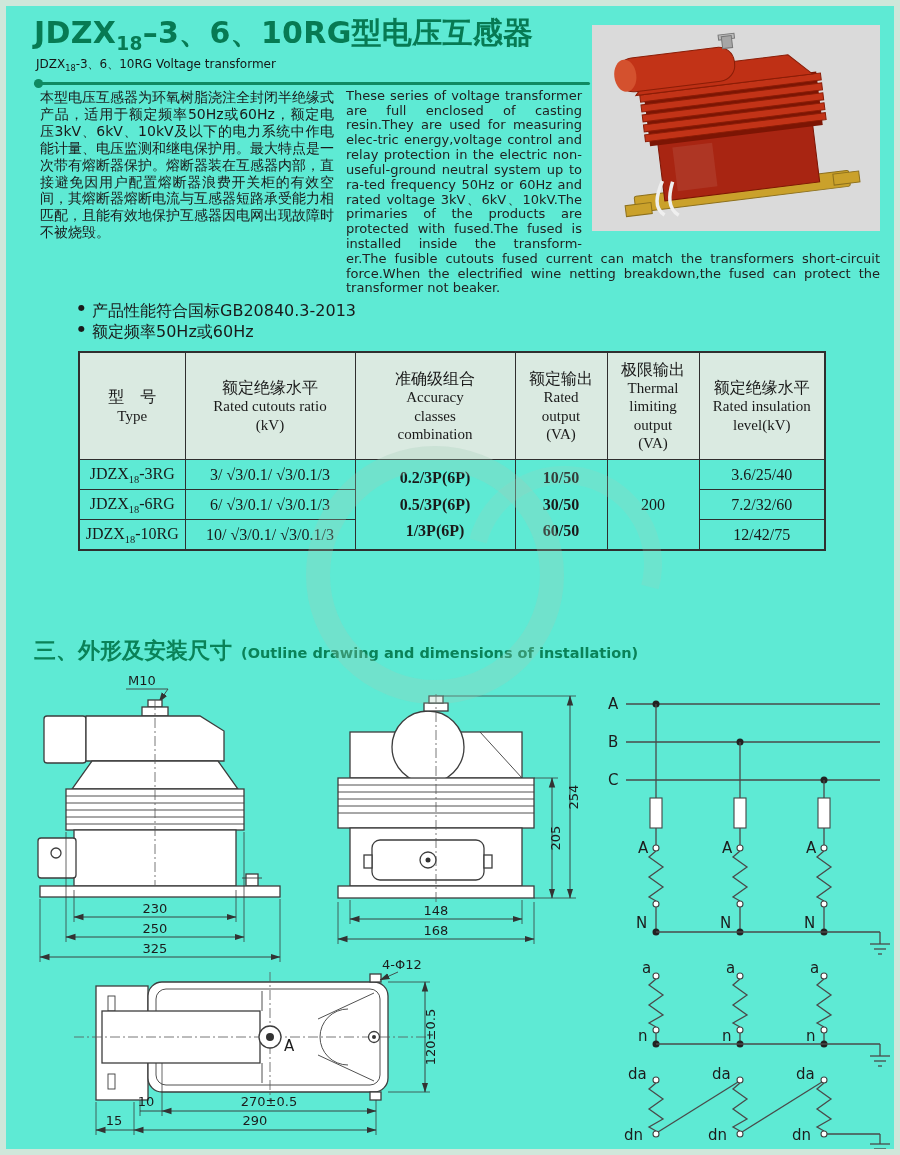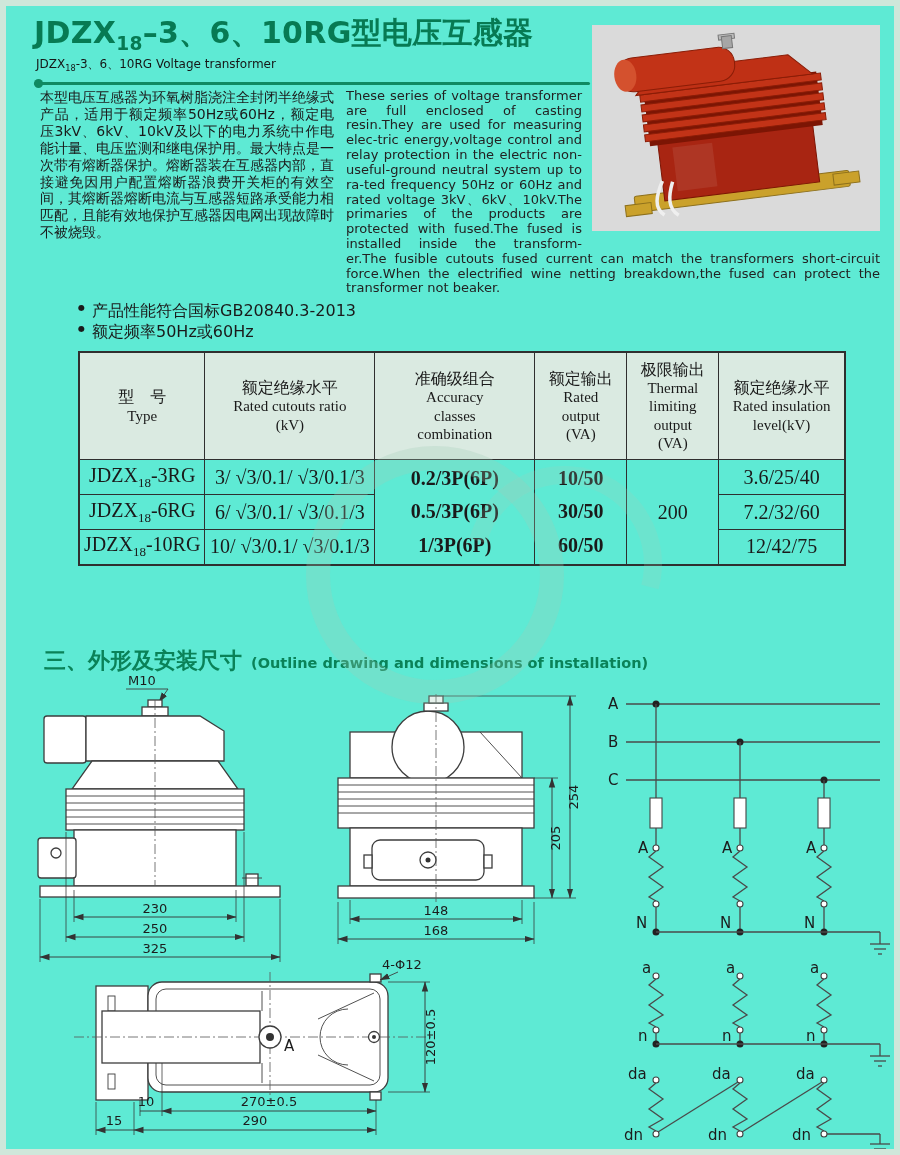--- a/index.html
+++ b/index.html
@@ -28,29 +28,29 @@
   .photo-abs { position:absolute; left:0; top:-64px; width:288px; height:206px; }
   
   .bullets { margin:5px 0 0 72px; padding:0; list-style:none; }
   .bullets li { font-size:16px; line-height:1.2; margin:2px 0; position:relative; padding-left:14px; }
   .bullets li::before { content:"●"; position:absolute; left:0; top:2px; font-size:8px; }
   
   table.spec { border-collapse:collapse; margin:9px 0 0 72px; font-family:"Liberation Serif","DejaVu Serif",serif; border:2px solid #2f2f2f; }
   .spec th,.spec td { border:1px solid #2f2f2f; text-align:center; vertical-align:middle; }
   .spec th { background:#daeae1; font-weight:400; padding:7px 4px; font-size:15px; line-height:1.22; }
   .spec th .zh { font-size:16px; }
-  .spec td { font-size:20px; padding:2px 4px; height:25px; }
+  .spec td { font-size:16px; padding:2px 4px; height:25px; }
   .spec td sub,.spec .zh sub { font-size:.65em; }
   .stack div { line-height:1.66;font-weight:bold; }
   
   .watermark { position:absolute; left:300px; top:430px; width:360px; height:250px; pointer-events:none; z-index:5; }
   .watermark .c1 { position:absolute; left:0; top:10px; width:210px; height:210px; border:24px solid rgba(163,206,184,.28); border-radius:50%; }
   .watermark .c2 { position:absolute; left:160px; top:30px; width:160px; height:160px; border:18px solid rgba(163,206,184,.20); border-radius:50%; border-left-color:transparent; border-bottom-color:transparent; transform:rotate(-30deg); }
   
-  .sec3-head { position:absolute; left:28px; top:630px; margin:10px; }
+  .sec3-head { position:absolute; left:28px; top:630px; margin:0; }
   .sec4-head { position:absolute; left:600px; top:630px; margin:0; }
   .drawings { position:absolute; left:24px; top:664px; width:564px; height:487px; }
   .wiring { position:absolute; left:594px; top:664px; width:300px; height:487px; }
   
   svg text { font-family:"DejaVu Sans","Liberation Sans",sans-serif; fill:#1c1c1c; }
   .shape { fill:#ffffff; stroke:#3d3d3d; stroke-width:1.3; }
   .thin  { fill:none; stroke:#3d3d3d; stroke-width:.9; }
   .axis  { fill:none; stroke:#555; stroke-width:.8; stroke-dasharray:10 3 2 3; }
   .dimln { fill:none; stroke:#333; stroke-width:.9; }
   .ext   { stroke:#333; stroke-width:.75; }

